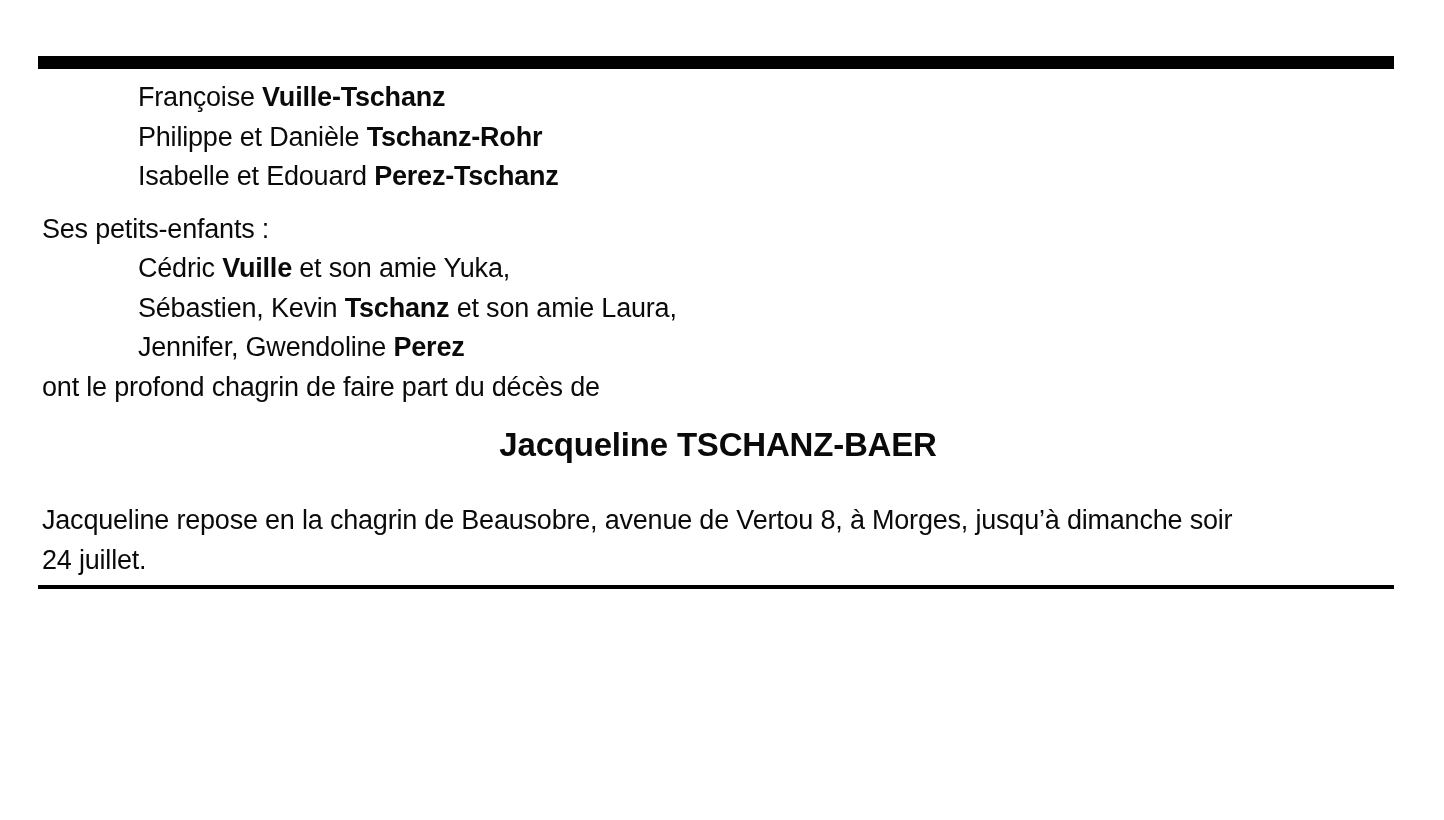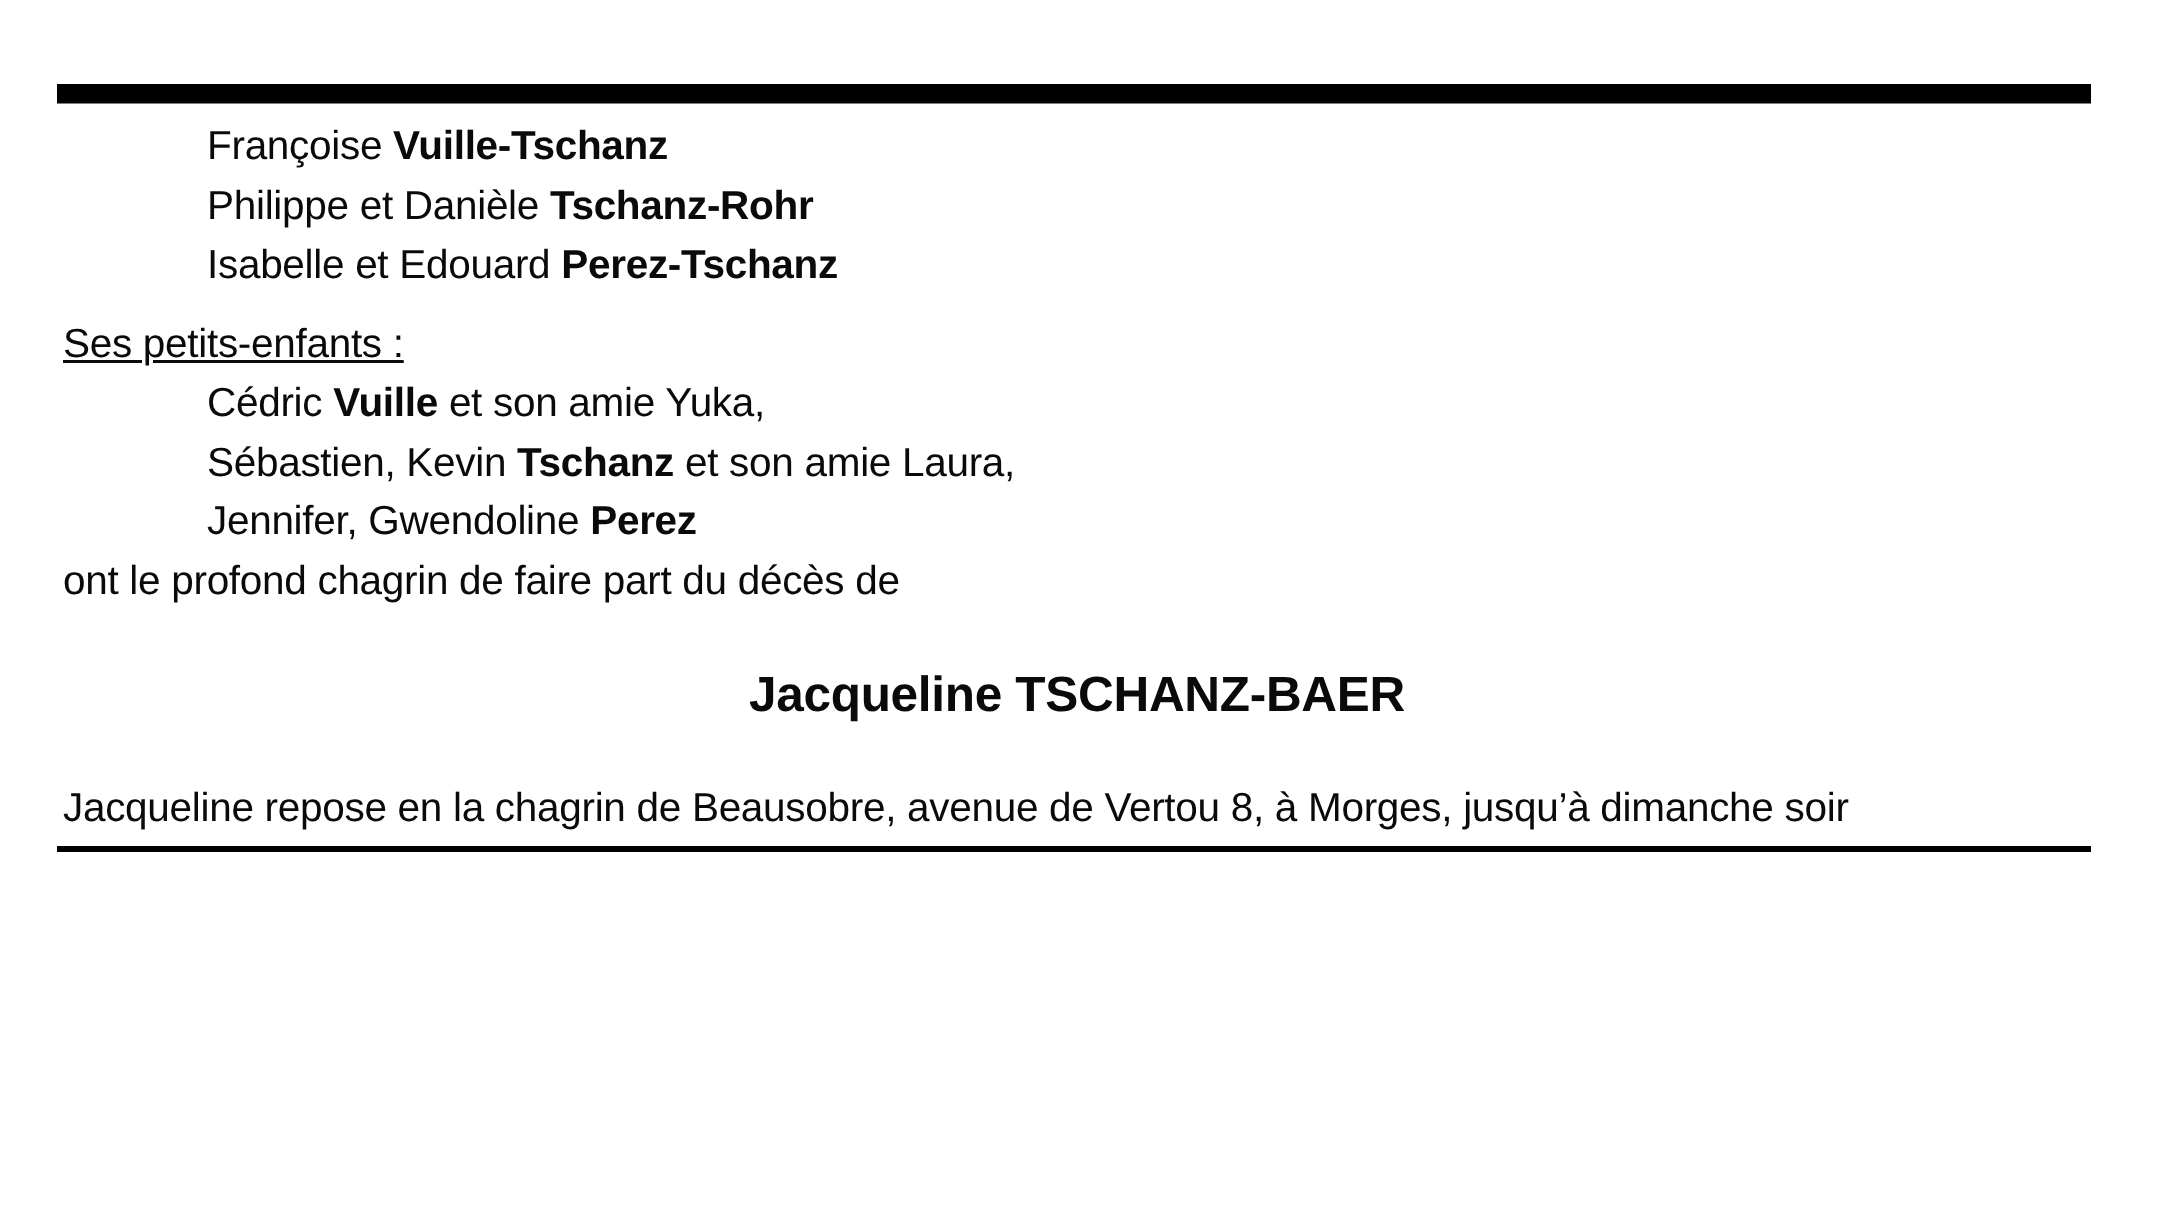--- a/index.html
+++ b/index.html
@@ -41,31 +41,30 @@
     letter-spacing: -0.2px;
   }
   .line {
     white-space: nowrap;
   }
   .indent {
     padding-left: 96px;
   }
   .sec-gap {
     margin-top: 13px;
-    text-decoration: underline;
   }
   .b {
     font-weight: bold;
   }
   .name-title {
     text-align: center;
     font-weight: bold;
     font-size: 33px;
     line-height: 48px;
-    margin-top: 32px;
+    margin-top: 14px;
     margin-bottom: 32px;
     letter-spacing: -0.2px;
   }
 </style>
 </head>
 <body>
 
 <div class="page">
 
   <div class="rule rule-top"></div>
@@ -91,18 +90,19 @@
     </div>
     <div class="line indent">
       <span>Jennifer, Gwendoline </span><span class="b">Perez</span><span></span>
     </div>
 
     <div class="line">ont le profond chagrin de faire part du décès de</div>
 
     <div class="name-title">Jacqueline TSCHANZ-BAER</div>
 
     <div class="line">Jacqueline repose en la chagrin de Beausobre, avenue de Vertou 8, à Morges, jusqu’à dimanche soir</div>
+    <div class="line">24 juillet.</div>
 
   </div>
 
   <div class="rule rule-bottom"></div>
 
 </div>
 
 </body></html>

